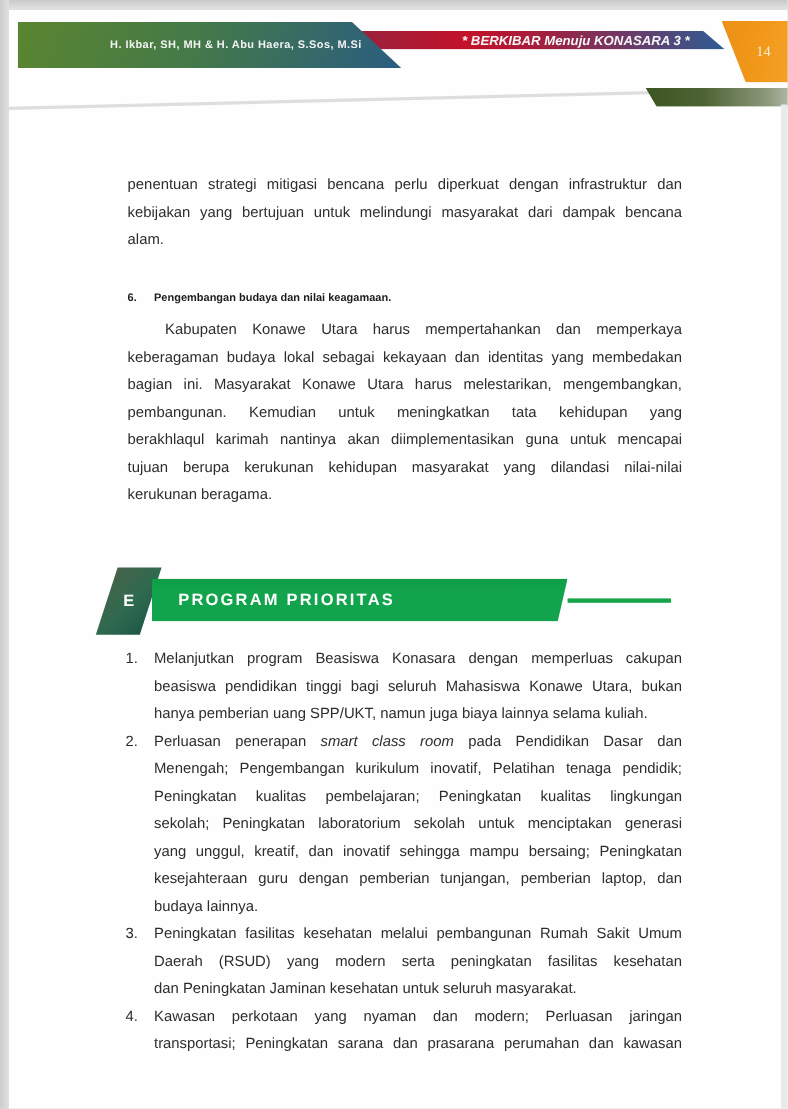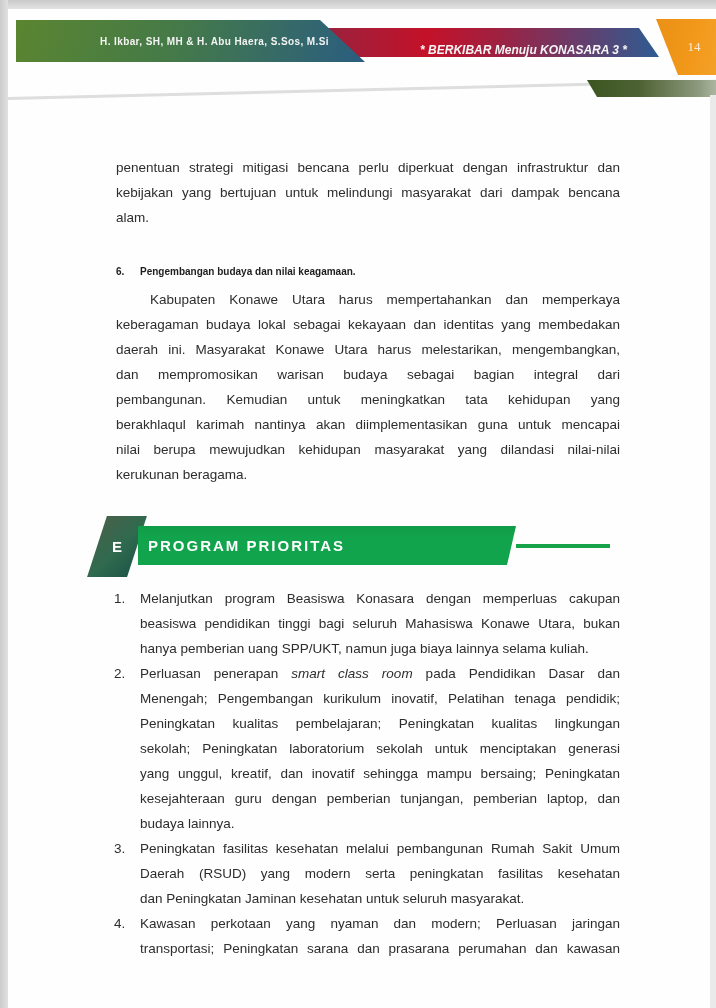--- a/index.html
+++ b/index.html
@@ -26,25 +26,25 @@
   .banner-authors {
     position: absolute; left: 8px; top: 11px; width: 349px; height: 42px;
     background: linear-gradient(105deg, #5a8530 0%, #457a48 45%, #2a5d80 100%);
     clip-path: polygon(0 0, calc(100% - 45px) 0, 100% 100%, 0 100%);
     z-index: 3;
     display: flex; align-items: center; justify-content: center;
     padding-left: 48px; box-sizing: border-box;
     color: #f3f3f3; font-size: 10px; font-weight: bold; letter-spacing: 0.4px;
   }
   .banner-slogan {
-    position: absolute; left: 310px; top: 19px; width: 341px; height: 29px;
+    position: absolute; left: 310px; top: 19px; width: 341px; height: 17px;
     background: linear-gradient(90deg, #96233f 0%, #c41129 32%, #a02040 52%, #6d3a67 74%, #2d5c93 100%);
     clip-path: polygon(0 0, calc(100% - 20px) 0, 100% 100%, 0 100%);
     z-index: 2;
-    display: flex; align-items: flex-end; justify-content: center;
+    display: flex; align-items: center; justify-content: center;
     padding-left: 70px; box-sizing: border-box;
     color: #f5f5f5; font-size: 12px; font-weight: bold; font-style: italic;
   }
   .page-badge {
     position: absolute; left: 640px; top: 10px; width: 76px; height: 56px;
     background: linear-gradient(100deg, #e88f15 0%, #f2991b 60%, #f4a32c 100%);
     clip-path: polygon(8px 0, 100% 0, 100% 100%, 30px 100%);
     z-index: 2;
     display: flex; align-items: center; justify-content: center;
     padding-left: 16px; box-sizing: border-box;
@@ -89,21 +89,21 @@
   .pp-tag span {
     transform: skewX(18deg);
     color: #ffffff; font-weight: bold; font-size: 15px;
   }
   .pp-main {
     position: absolute; left: 130px; top: 517px; width: 378px; height: 39px;
     background: linear-gradient(180deg, #0f9c47 0%, #12a44d 30%, #12a44d 100%);
     clip-path: polygon(0 0, 100% 0, calc(100% - 9px) 100%, 0 100%);
     z-index: 2;
     display: flex; align-items: center;
-    padding-left: 10px; box-sizing: border-box;
+    padding-left: 24px; box-sizing: border-box;
     color: #ffffff; font-weight: bold; font-size: 15px; letter-spacing: 2px;
   }
   .pp-line {
     position: absolute; left: 508px; top: 535px; width: 94px; height: 4px;
     background: #16a34a; z-index: 2;
   }
 
   
   .plist { left: 132px; top: 577px; width: 480px; }
   .pitem { position: relative; }
@@ -135,25 +135,24 @@
       <div class="line">kebijakan yang bertujuan untuk melindungi masyarakat dari dampak bencana</div>
       <div class="line final">alam.</div>
     </div>
 
   <div class="section-heading">
     <span class="sh-num">6.</span><span>Pengembangan budaya dan nilai keagamaan.</span>
   </div>
   <div class="textblock section-body">
       <div class="line">Kabupaten Konawe Utara harus mempertahankan dan memperkaya</div>
       <div class="line">keberagaman budaya lokal sebagai kekayaan dan identitas yang membedakan</div>
-      <div class="line">daerah ini. Masyarakat Konawe Utara harus melestarikan, mengembangkan,</div>
-      <div class="line">dan mempromosikan warisan budaya sebagai bagian integral dari</div>
+      <div class="line">bagian ini. Masyarakat Konawe Utara harus melestarikan, mengembangkan,</div>
       <div class="line">pembangunan. Kemudian untuk meningkatkan tata kehidupan yang</div>
       <div class="line">berakhlaqul karimah nantinya akan diimplementasikan guna untuk mencapai</div>
-      <div class="line">nilai berupa mewujudkan kehidupan masyarakat yang dilandasi nilai-nilai</div>
+      <div class="line">tujuan berupa kerukunan kehidupan masyarakat yang dilandasi nilai-nilai</div>
       <div class="line final">kerukunan beragama.</div>
     </div>
 
   <div class="pp-tag">
     <span>E</span>
   </div>
   <div class="pp-main">
     <span>PROGRAM PRIORITAS</span>
   </div>
   <div class="pp-line"></div>

